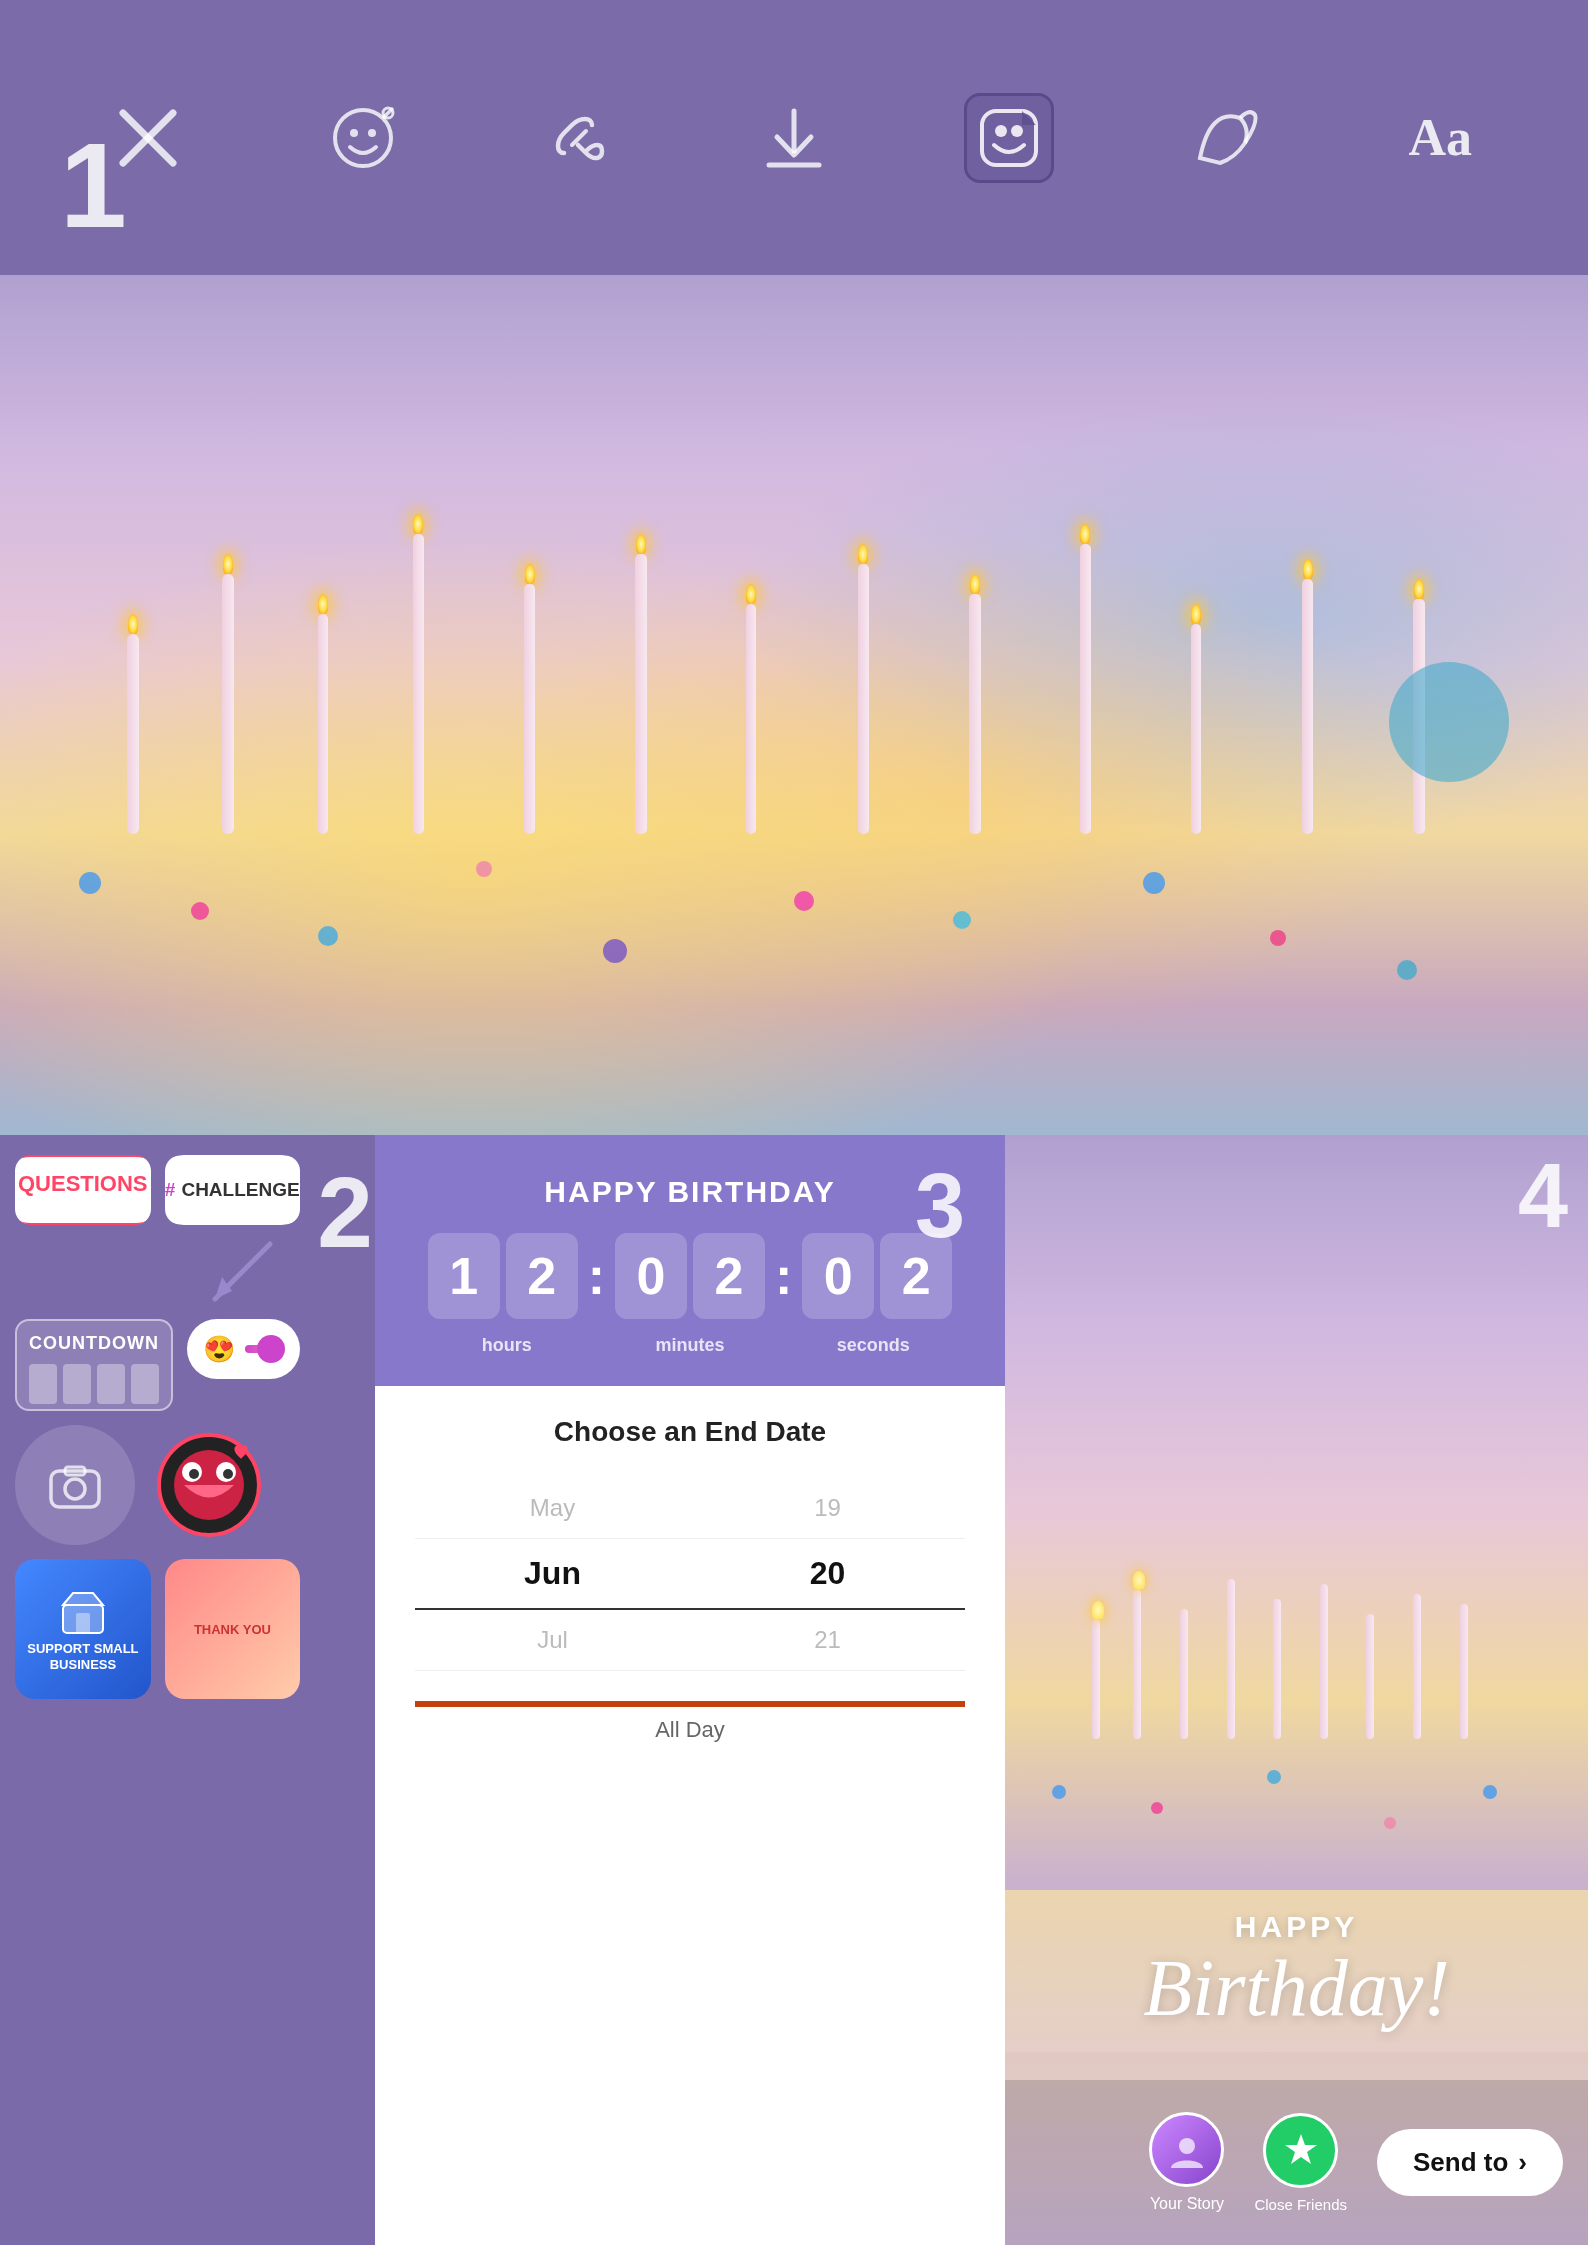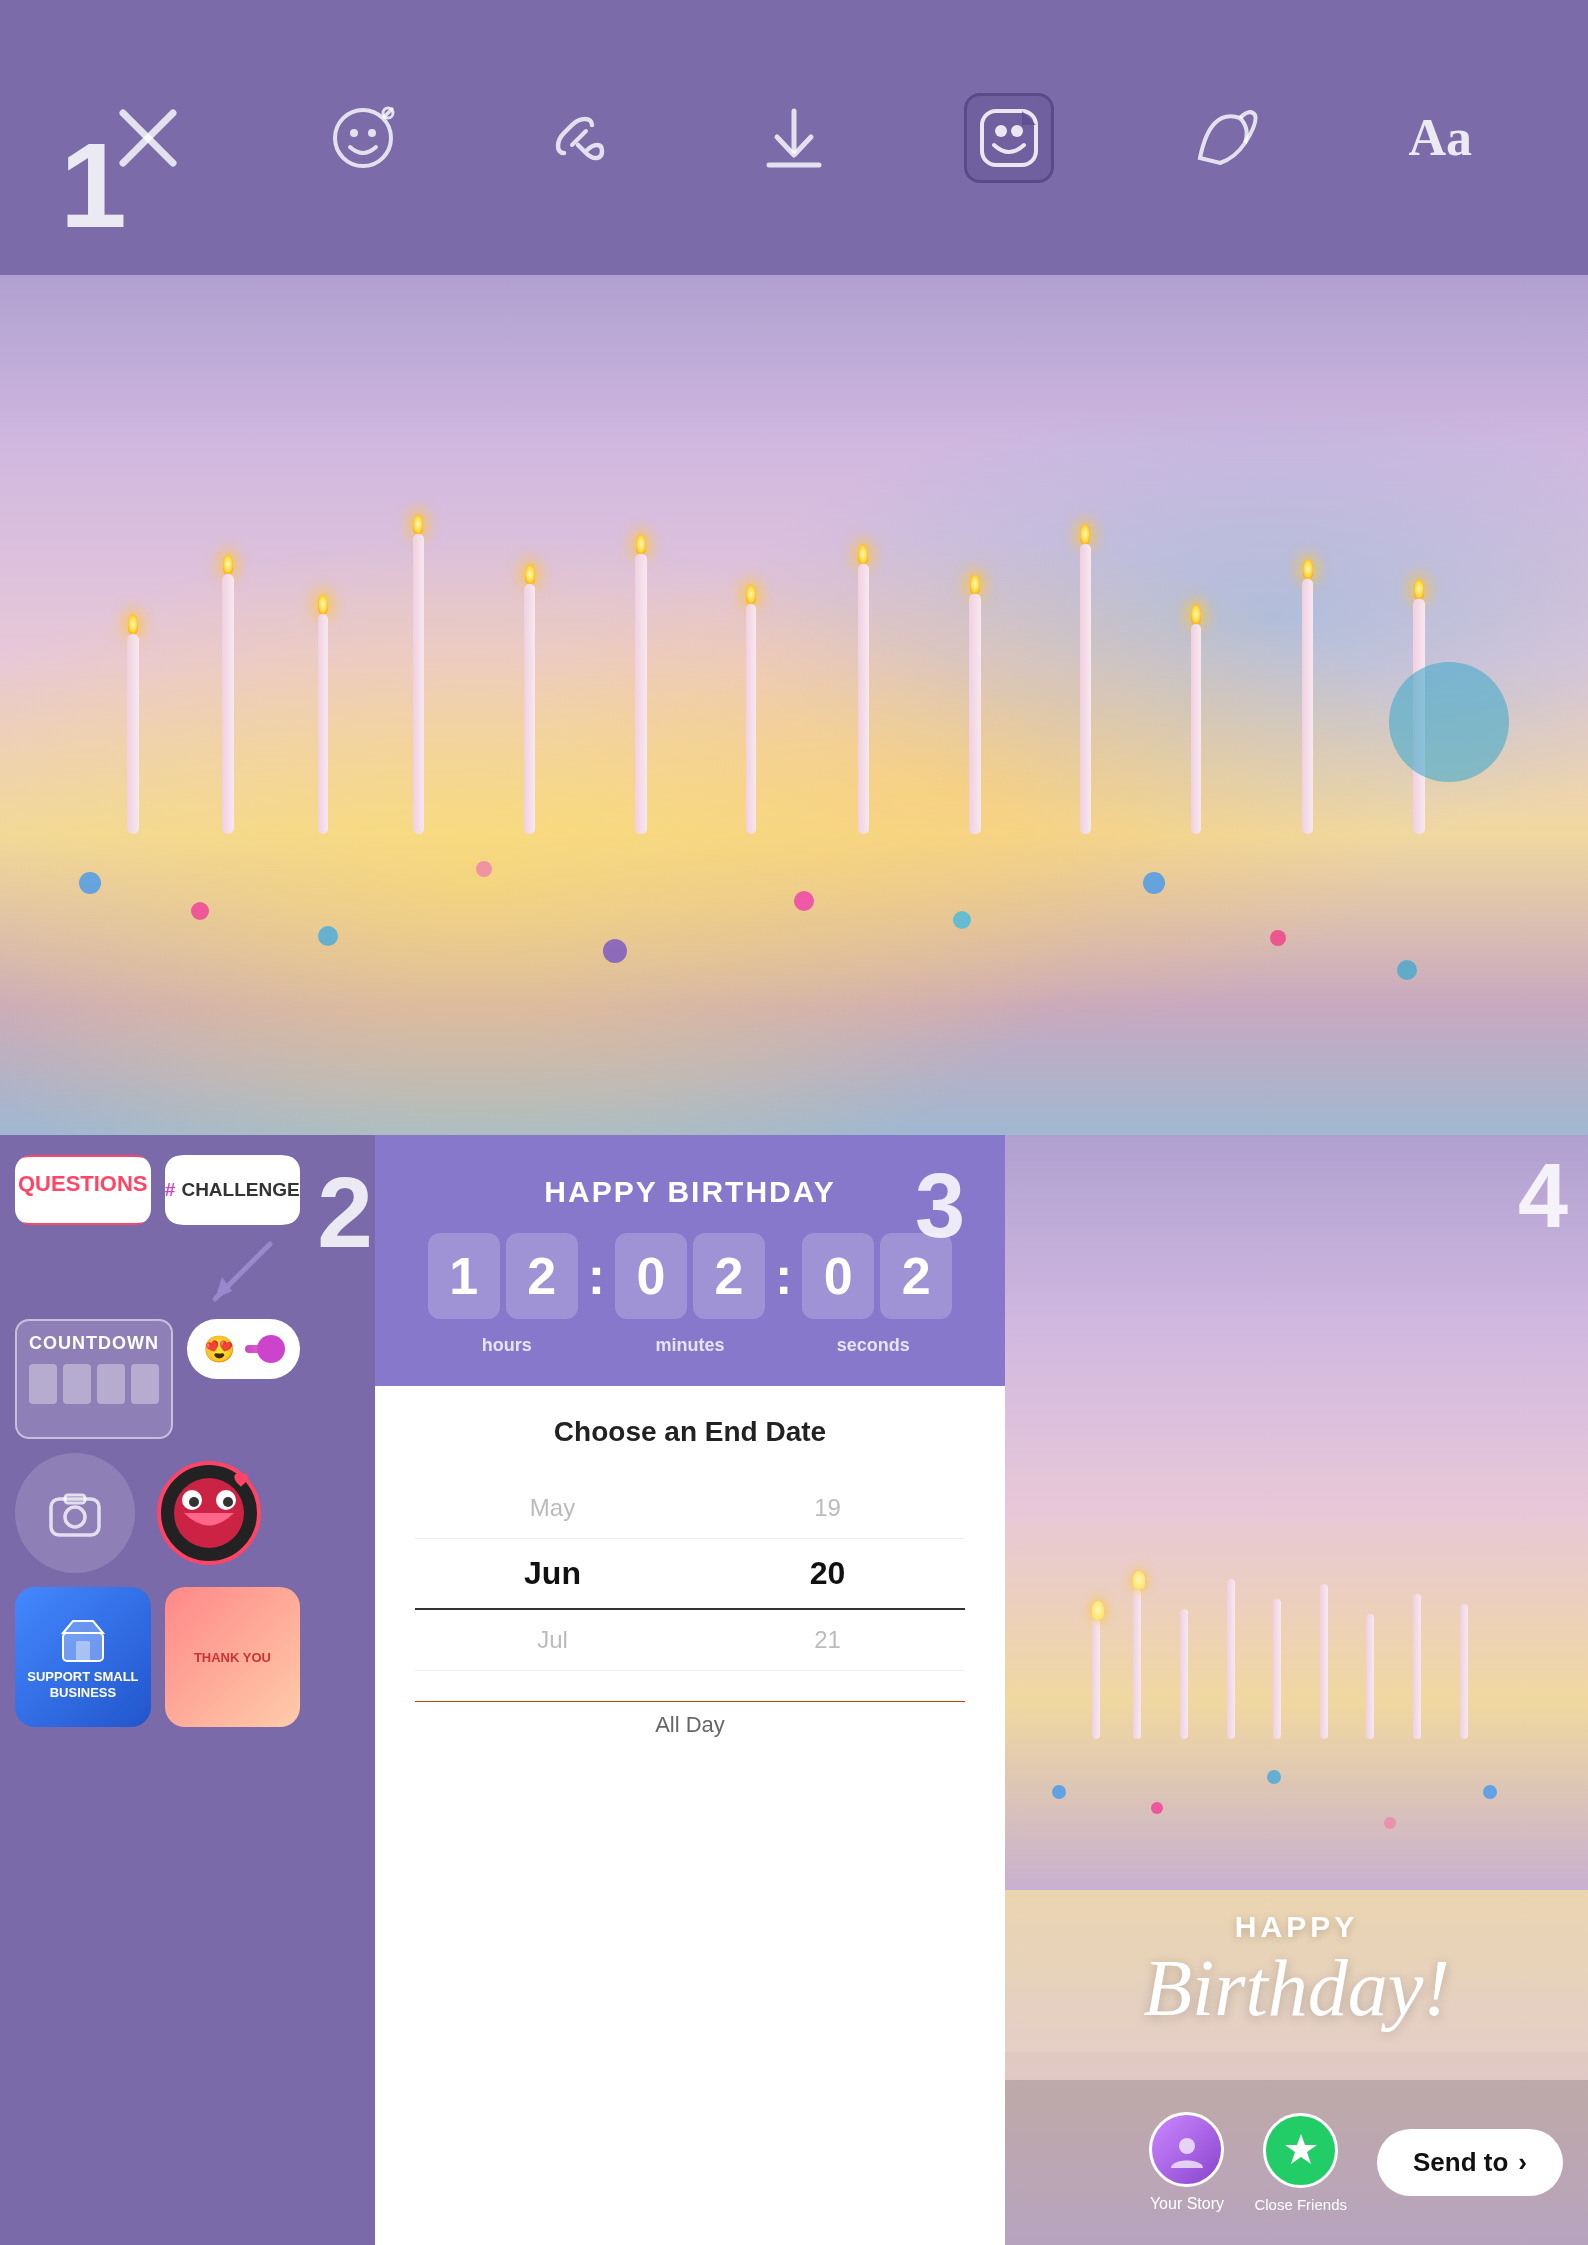--- a/index.html
+++ b/index.html
@@ -134,21 +134,21 @@
       align-items: center;
       gap: 6px;
     }
     .sticker-challenge span.hash { color: #cc44cc; }
     .sticker-countdown {
       background: rgba(255,255,255,0.15);
       border: 2px solid rgba(255,255,255,0.5);
       border-radius: 14px;
       padding: 12px;
       text-align: center;
-      height: 120px;
+      height: 92px;
       cursor: pointer;
     }
     .sticker-countdown-label {
       font-size: 18px;
       font-weight: 700;
       color: white;
       letter-spacing: 1px;
       margin-bottom: 10px;
     }
     .countdown-bars {
@@ -358,21 +358,21 @@
     }
     .date-item.prev, .date-item.next {
       color: #bbb;
     }
     .all-day-row {
       margin-top: 30px;
       text-align: center;
       font-size: 22px;
       color: #666;
       padding-top: 10px;
-      border-top: 1px solid #c2410c;
+      border-top: 6px solid #c2410c;
     }
 
     
     .panel-birthday {
       flex: 1;
       height: 100%;
       position: relative;
       overflow: hidden;
       background: linear-gradient(180deg, #c8a8e0 0%, #e8c0d8 30%, #f0d890 55%, #d8c0e0 100%);
     }

